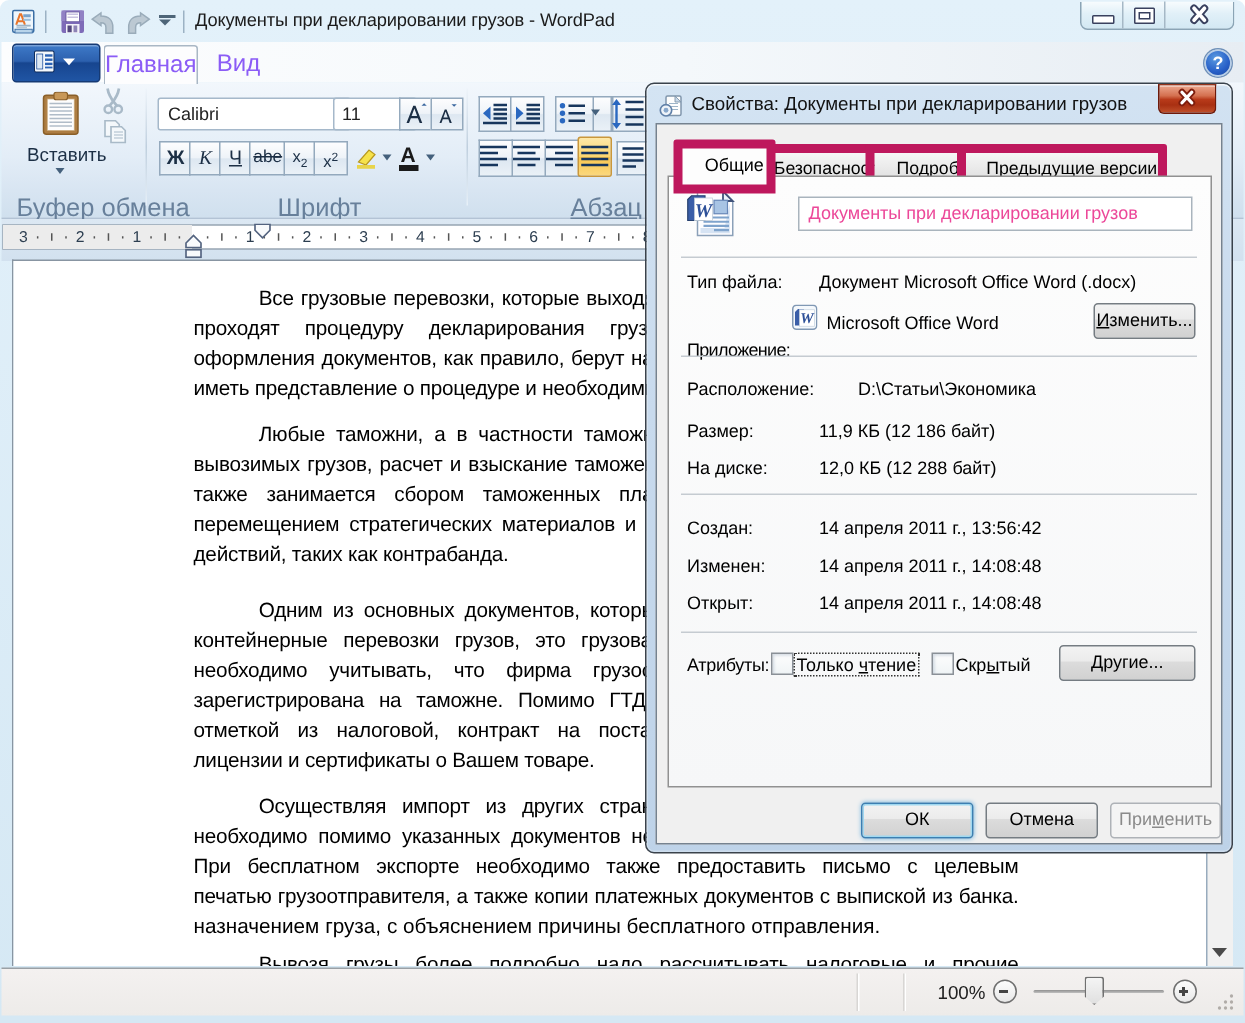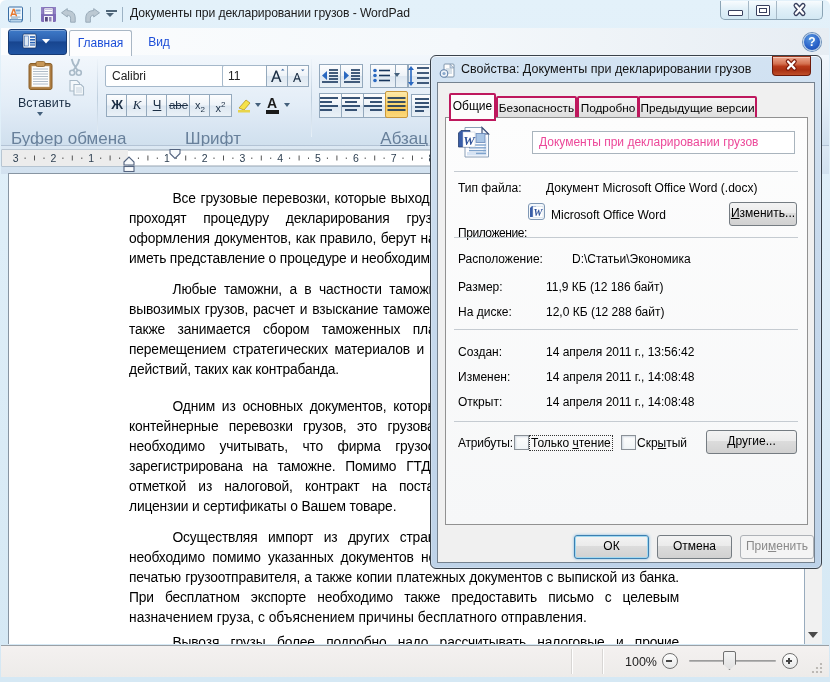--- a/index.html
+++ b/index.html
@@ -7,21 +7,21 @@
 #win{position:absolute;left:0;top:0;width:830px;height:682px;background:linear-gradient(#e3f1fa,#d5e8f4);border-radius:6px 6px 0 0;}
 
 #title{position:absolute;left:130px;top:6px;font-size:12.2px;letter-spacing:-0.1px;color:#1b1b1b;white-space:nowrap;z-index:2;}
 .qat{position:absolute;z-index:2;}
 
 #wbtns{position:absolute;left:720px;top:1px;width:101px;height:18px;background:linear-gradient(#f8fcfe,#e1f0f8 45%,#d3e8f3);border:1px solid #8ba4b5;border-top:none;border-radius:0 0 5px 5px;display:flex;z-index:2;}
 #wbtns .wb{flex:0 0 auto;height:18px;border-right:1px solid #a5b8c6;position:relative;}
 
 #tabrow{position:absolute;left:1px;top:28px;width:828px;height:27px;background:linear-gradient(90deg,#fcfdfe 0%,#f4f8fb 55%,#e7edf3 100%);z-index:1;}
 #menubtn{position:absolute;left:8px;top:29px;width:57px;height:24px;border-radius:3px;background:linear-gradient(#3e7ac8 0%,#2c60ae 45%,#17458f 50%,#2055a4 100%);border:1px solid #163a74;box-shadow:inset 0 1px 0 rgba(255,255,255,.3);z-index:2;}
-.tab{position:absolute;font-size:12px;color:#1d4ed8;text-align:center;z-index:2;}
+.tab{position:absolute;font-size:16px;color:#8b5cf6;text-align:center;z-index:2;}
 #tab1{left:69px;top:30px;width:61px;height:25px;line-height:25px;background:#fdfdfe;border:1px solid #a9b7c5;border-bottom:none;border-radius:2.5px 2.5px 0 0;}
 #tab2{left:135px;top:30px;width:48px;height:25px;line-height:25px;}
 #helpbtn{position:absolute;left:803px;top:33px;width:16px;height:16px;border-radius:50%;background:radial-gradient(circle at 40% 30%,#5a9ae0,#2860c8 60%,#1845a0);border:1px solid #b9cfe8;box-shadow:0 0 0 1px #6f90b8;color:#fff;font-size:12px;font-weight:bold;text-align:center;line-height:16px;z-index:2;}
 
 #ribbon{position:absolute;left:1px;top:55px;width:828px;height:90px;background:linear-gradient(#f2f7fc,#e3edf7 55%,#d8e5f2 80%,#d0e0ee);border-bottom:1px solid #b3c3d5;z-index:1;}
 #ribbon .gsep{position:absolute;top:4px;height:78px;width:1px;background:linear-gradient(#eef4fa,#bfcfde 50%,#e7f0f8);}
 .glabel{position:absolute;top:74px;font-size:17px;color:#68809b;text-align:right;white-space:nowrap;}
 .combo{position:absolute;background:#fff;border:1px solid #a5b8ca;border-radius:2px;font-size:12px;color:#222;padding-left:14px;}
 .combo .arr{position:absolute;right:3px;top:50%;margin-top:-1px;width:0;height:0;border:3px solid transparent;border-top:4px solid #4d6a85;}
 .rbtn{position:absolute;border-radius:2px;}
@@ -50,21 +50,21 @@
 #slider{position:absolute;left:688px;top:14px;width:87px;height:2px;background:linear-gradient(#909090,#c0c0c0);border-radius:1px;}
 #sthumb{position:absolute;left:722px;top:5px;width:11px;height:17px;background:linear-gradient(#f4f4f4,#e0e0e0);border:1px solid #707070;border-radius:2px 2px 3px 3px;clip-path:polygon(0 0,100% 0,100% 70%,50% 100%,0 70%);}
 #grip{position:absolute;left:810px;top:16px;width:12px;height:12px;}
 
 #dlg{position:absolute;left:430px;top:55px;width:390px;height:512px;border-radius:6px;background:linear-gradient(175deg,#d4e4f3 0%,#c8daed 40%,#bdd2e8 100%);border:1px solid #3a424b;box-shadow:inset 0 1px 0 rgba(255,255,255,.65),inset 0 0 0 1px rgba(255,255,255,.25);z-index:10;}
 #dlgicon{position:absolute;left:8px;top:7px;width:17px;height:16px;}
 #dlgtitle{position:absolute;left:30px;top:6px;font-size:12.5px;color:#121212;white-space:nowrap;}
 #dlgclose{position:absolute;left:341px;top:0px;width:37px;height:18px;background:linear-gradient(#eda88f 0%,#d4704f 38%,#b83a1a 52%,#a93012 72%,#bf4f2a 100%);border:1px solid #6e1a0a;border-top:1px solid #95351c;border-radius:0 0 4px 4px;box-shadow:inset 0 1px 0 rgba(255,255,255,.4);}
 #dlgclient{position:absolute;left:6px;top:26px;width:376px;height:479px;background:#f0f0f0;border:1px solid #75828f;}
 
-.dtab{position:absolute;height:20px;background:linear-gradient(#f6f6f6,#eaeaea 50%,#dcdcdc);border:2px solid #be185d;border-radius:2px 2px 0 0;font-size:11.8px;color:#000;text-align:center;line-height:20px;white-space:nowrap;overflow:hidden;}
+.dtab{position:absolute;height:20px;background:linear-gradient(#f6f6f6,#eaeaea 50%,#dcdcdc);border:6px solid #be185d;border-radius:2px 2px 0 0;font-size:11.8px;color:#000;text-align:center;line-height:20px;white-space:nowrap;overflow:hidden;padding-left:13px;}
 #dpage{position:absolute;left:7px;top:34px;width:361px;height:406px;background:linear-gradient(#fdfdfd,#f6f7f8);border:1px solid #919191;}
 .dl{position:absolute;font-size:12px;color:#000;white-space:nowrap;}
 .dsep{position:absolute;height:1px;background:#c5cbd1;}
 .dbtn{position:absolute;height:22px;background:linear-gradient(#f3f3f3,#ebebeb 45%,#dcdcdc 46%,#d1d1d1);border:1px solid #757c82;border-radius:3px;font-size:12px;color:#000;text-align:center;line-height:20px;}
 .cb{position:absolute;width:13px;height:13px;background:linear-gradient(#fdfdfd,#f0f4f6);border:1px solid #8a9097;box-shadow:inset 1px 1px 2px rgba(90,120,150,.25);}
 #fnamebox{position:absolute;left:94px;top:48px;width:261px;height:21px;background:#fff;border:1px solid #a9b4bd;}
 #fnamebox span{position:absolute;left:6px;top:3px;font-size:12px;color:#ec4899;white-space:nowrap;}
 u{text-decoration:underline;}
 </style></head>
 <body>
@@ -408,22 +408,22 @@
   <div class="ln first">Одним из основных документов, которые обязательно сопровождают любые</div>
   <div class="ln">контейнерные перевозки грузов, это грузовая таможенная декларация, которую</div>
   <div class="ln">необходимо учитывать, что фирма грузоотправитель должна быть заранее</div>
   <div class="ln">зарегистрирована на таможне. Помимо ГТД, потребуется также еще справка с</div>
   <div class="ln">отметкой из налоговой, контракт на поставку товара, а также и все иные</div>
   <div class="ln last">лицензии и сертификаты о Вашем товаре.</div>
  </div>
  <div class="para" style="top:353.9px">
   <div class="ln first">Осуществляя импорт из других стран мира, на территорию Российской,</div>
   <div class="ln">необходимо помимо указанных документов непременно наличие счета с печатями</div>
+  <div class="ln">При бесплатном экспорте необходимо также предоставить письмо с целевым</div>
   <div class="ln">печатью грузоотправителя, а также копии платежных документов с выпиской из банка.</div>
-  <div class="ln">При бесплатном экспорте необходимо также предоставить письмо с целевым</div>
   <div class="ln last" style="letter-spacing:0.01px">назначением груза, с объяснением причины бесплатного отправления.</div>
  </div>
  <div class="para" style="top:459.1px">
   <div class="ln first">Вывозя грузы более подробно надо рассчитывать налоговые и прочие</div>
  </div>
 </div>
 <div id="vsb">
     <div class="dn"></div>
   </div>
 <div id="statusbar">

